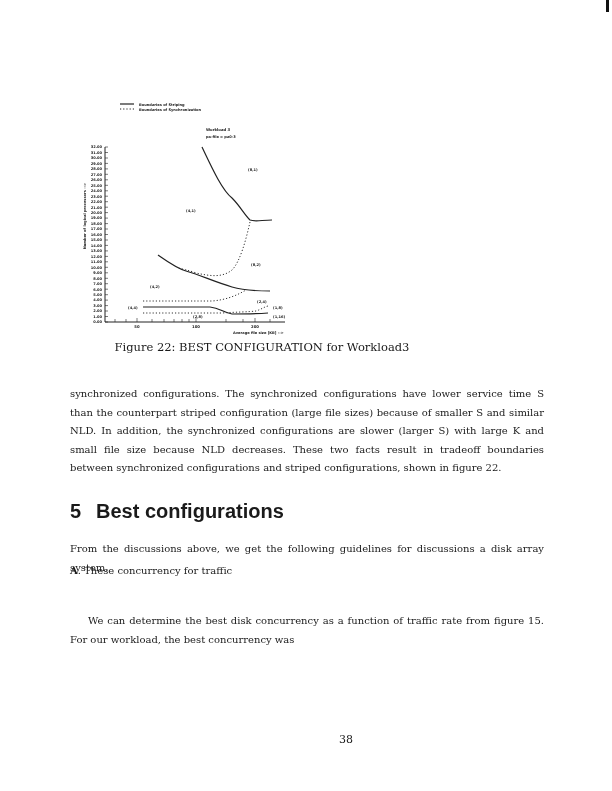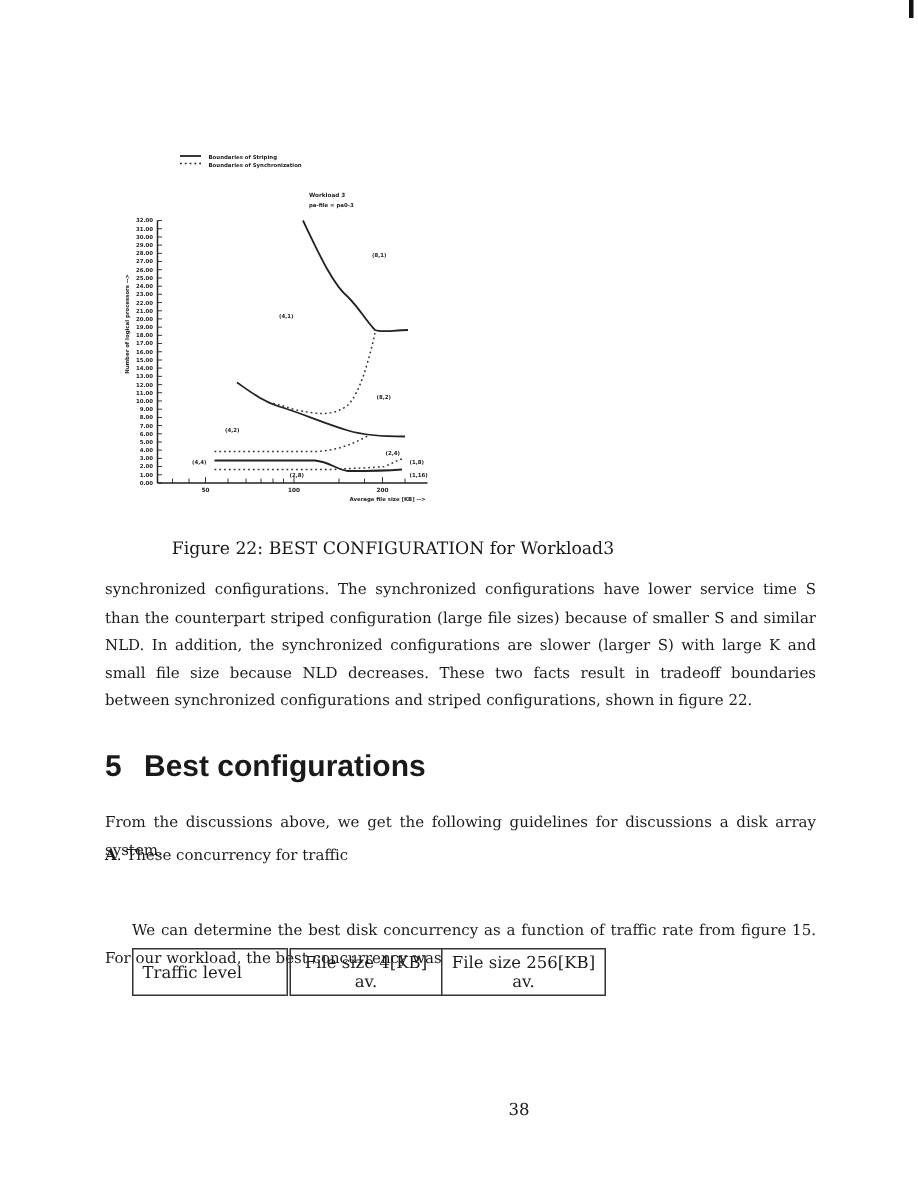--- a/index.html
+++ b/index.html
@@ -1,21 +1,21 @@
 <!DOCTYPE html>
 <html><head>
 <meta charset="utf-8">
 <style>
   html, body { margin: 0; padding: 0; background: #ffffff; }
   body { width: 612px; height: 791px; position: relative; overflow: hidden;
          font-family: "DejaVu Serif", "Liberation Serif", serif; color: #1a1a1a; }
   .page-mark { position: absolute; left: 606px; top: 0; width: 3px; height: 12px; background: #111; }
   .chart { position: absolute; left: 0; top: 0; width: 612px; height: 345px; }
   .chart svg { position: absolute; left: 0; top: 0; }
-  .caption { position: absolute; left: 0; width: 524px; top: 358px; text-align: center; font-size: 11.5px; }
+  .caption { position: absolute; left: 0; width: 524px; top: 340px; text-align: center; font-size: 11.5px; }
   .para { position: absolute; left: 70px; width: 474px; font-size: 10px; line-height: 18.6px; text-align: justify; }
   .para p { margin: 0; }
   .p1 { top: 385px; }
   .section-title { position: absolute; left: 70px; top: 500px; font-size: 20px; font-weight: bold; font-family: Liberation Sans, sans-serif; }
   .section-title .num { display: inline-block; width: 26px; }
   .p2 { top: 540px; }
   .p3 { top: 562px; }
   .p4 { top: 612px; }
   .p4 .indent { text-indent: 18px; }
   table.cfg { position: absolute; left: 88px; top: 632px; border-collapse: collapse; font-size: 11px;
@@ -175,21 +175,16 @@
 <div class="para p3">
   <p><b>A</b><span>. These concurrency for traffic</span></p>
 </div>
 
 <div class="para p4">
   <p class="indent">We can determine the best disk concurrency as a function of traffic rate from figure 15. For our workload, the best concurrency was</p>
 </div>
 
 <table class="cfg">
   <tbody>
-      <tr>
-    <td class="c0">Traffic level</td>
-    <td class="c1">File size 4[KB] av.</td>
-    <td class="c2">File size 256[KB] av.</td>
-  </tr>
 </tbody>
   </table>
 
 <div class="pagenum">38</div>
 
 </body></html>

